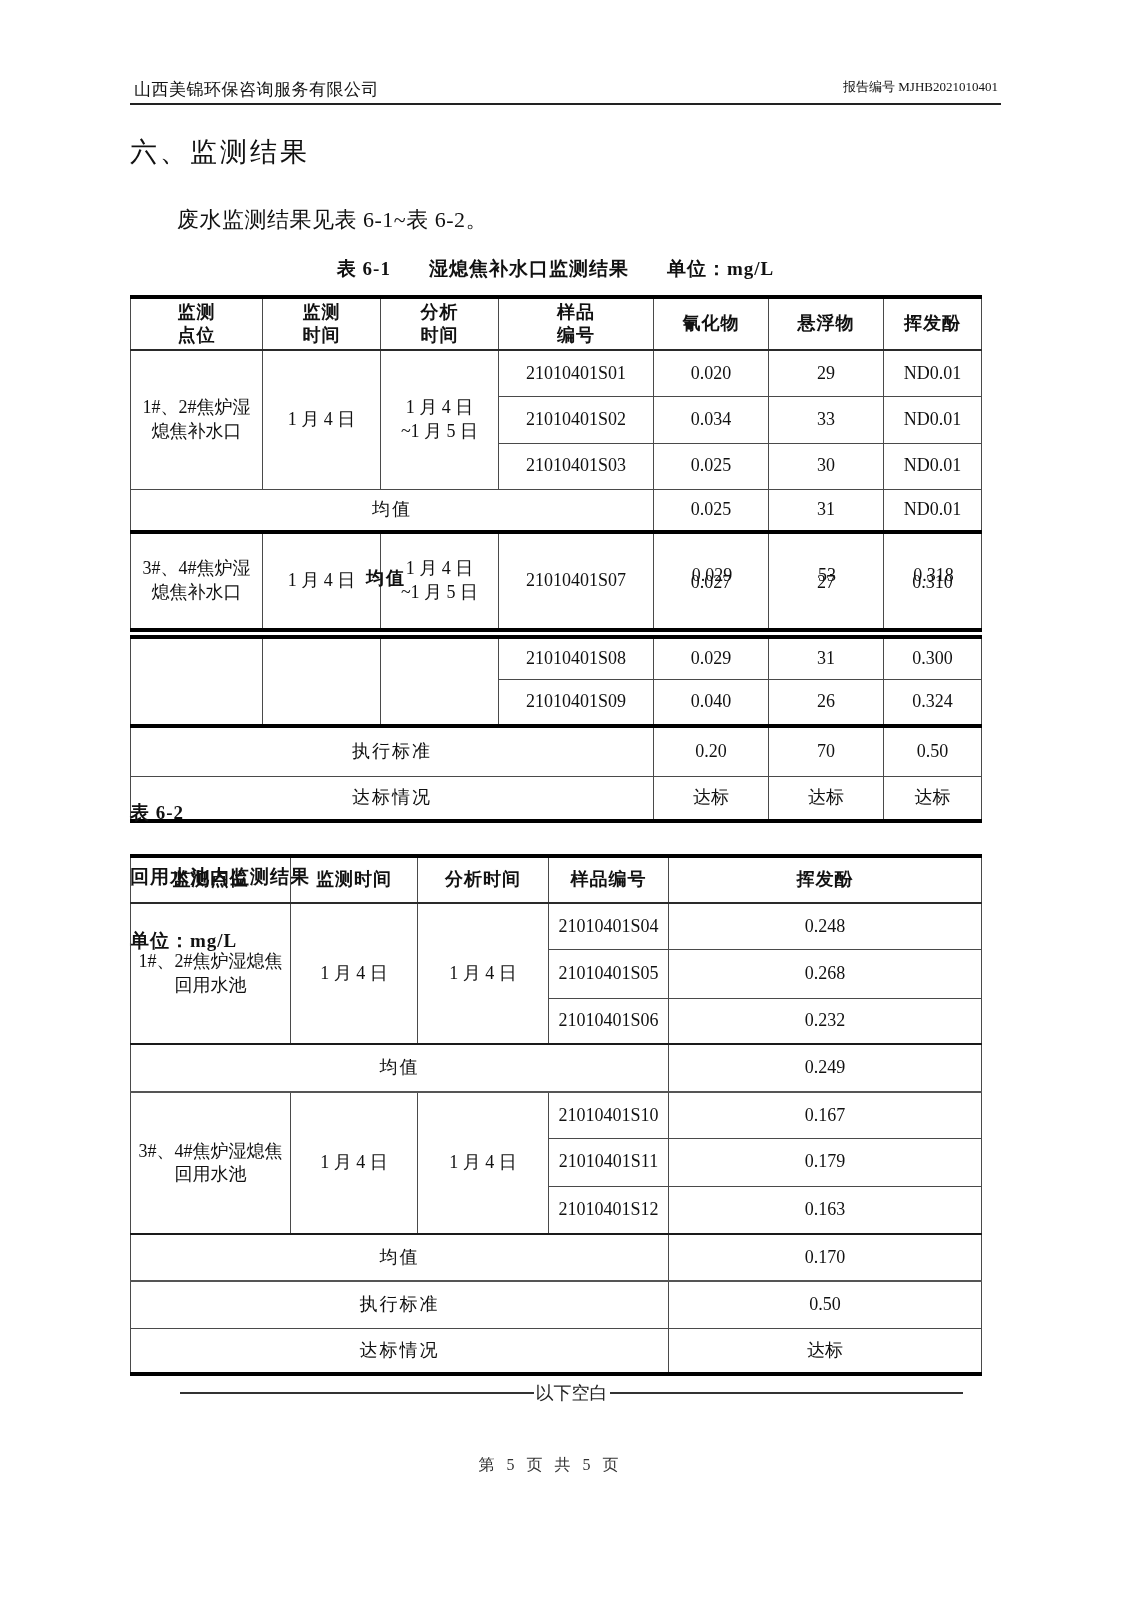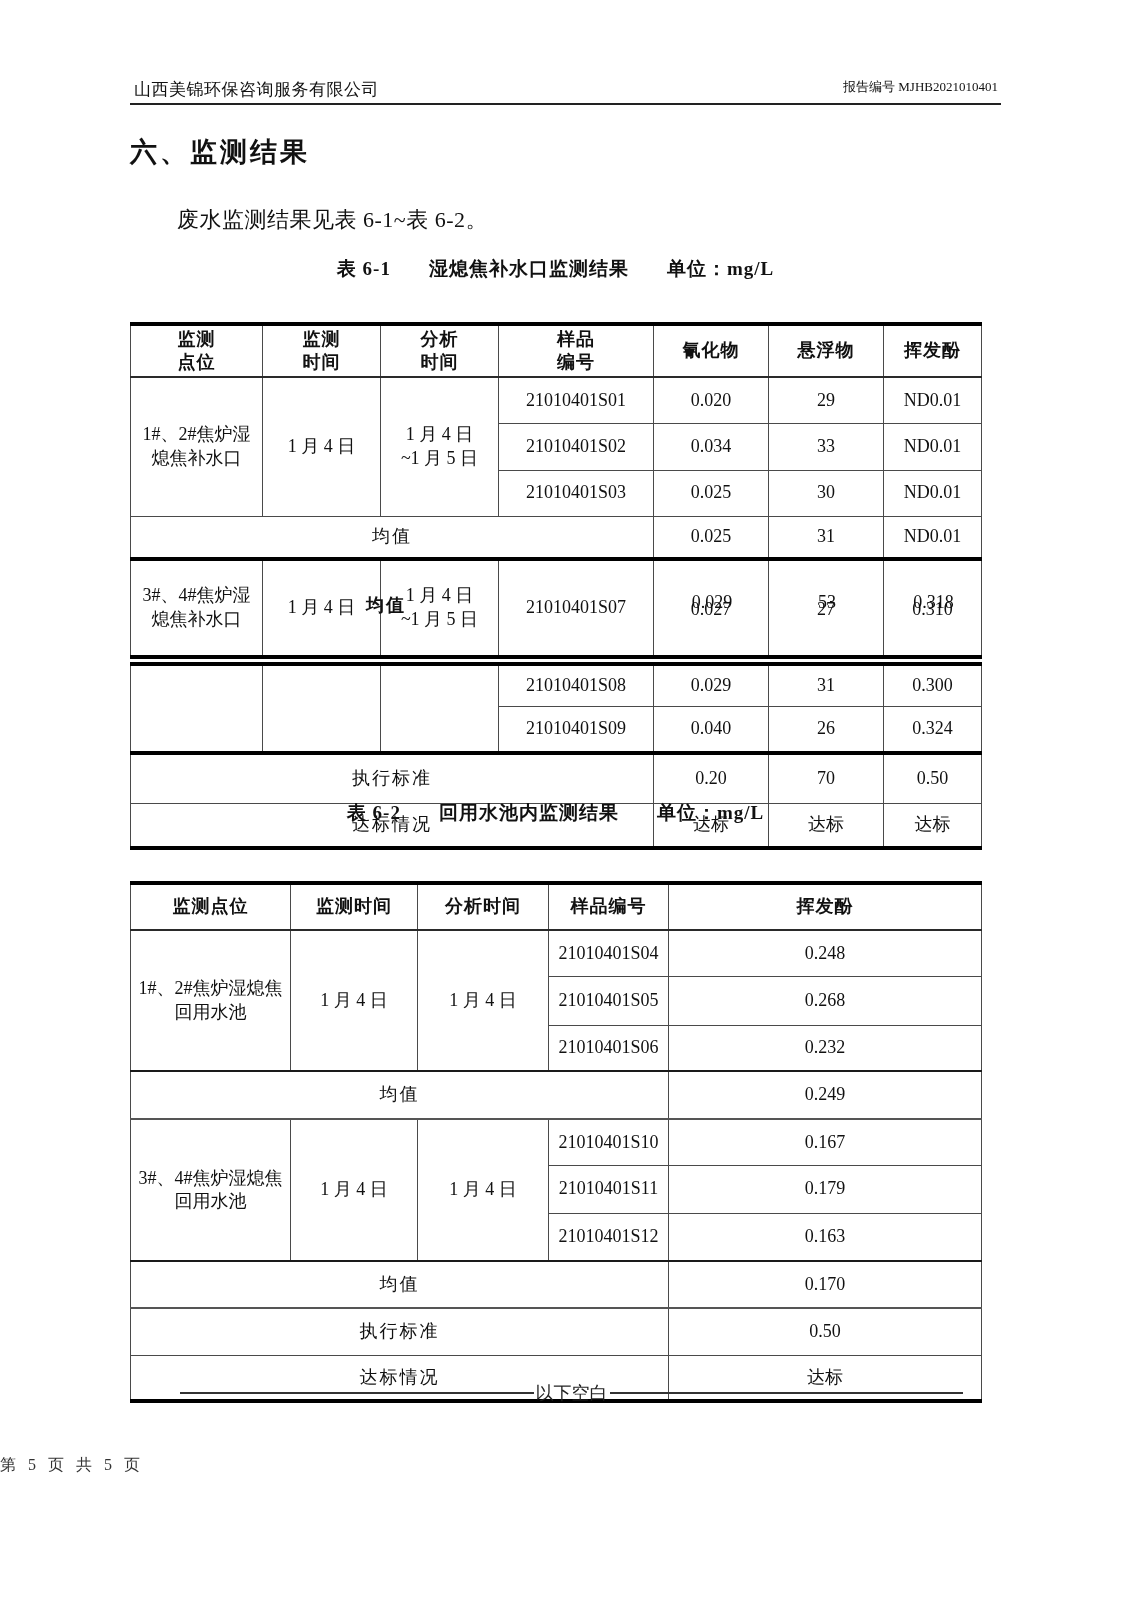--- a/index.html
+++ b/index.html
@@ -5,30 +5,30 @@
   html,body{margin:0;padding:0;background:#ffffff;}
   #page{
     position:relative;width:1131px;height:1600px;background:#ffffff;
     font-family:"Liberation Serif","DejaVu Serif",serif;color:#111;overflow:hidden;
   }
   
   .hdr-left{position:absolute;left:134px;top:78px;font-size:17px;letter-spacing:.5px;}
   .hdr-right{position:absolute;right:133px;top:78px;font-size:13px;}
   .hdr-rule{position:absolute;left:130px;top:103px;width:871px;border-top:2px solid #222;}
   
-  .sec-title{position:absolute;left:130px;top:134px;font-size:27px;font-weight:bold;letter-spacing:3px;
+  .sec-title{position:absolute;left:130px;top:134px;font-size:27px;font-weight:normal;letter-spacing:3px;
              font-family:"Liberation Sans","DejaVu Sans",sans-serif;text-align:center;}
   .intro{position:absolute;left:177px;top:205px;font-size:22px;letter-spacing:.5px;}
   .tbl-caption{position:absolute;left:130px;width:851px;display:flex;justify-content:center;gap:38px;
                font-size:19px;font-weight:bold;letter-spacing:1px;}
-  .cap1{top:256px;} .cap2{top:800px;}
+  .cap1{top:256px;} .cap2{top:800px;flex-direction:column;}
   
   table.t{border-collapse:collapse;table-layout:fixed;position:absolute;left:130px;width:851px;}
   .t1{top:295px;} .t2{top:854px;padding-left:12px;}
-  table.t{border-top:4px solid #000;border-bottom:4px solid #000;margin-top:27px;}
+  table.t{border-top:4px solid #000;border-bottom:4px solid #000;}
   .t th,.t td{border:1px solid #4a4a4a;padding:0;text-align:center;vertical-align:middle;
               font-size:18px;font-weight:normal;line-height:1.3;}
   .t tr.hdr th{font-weight:bold;border-bottom:2px solid #2a2a2a;letter-spacing:1px;}
   .pre{white-space:pre-line;}
   .site{font-size:17px;}
   .lbl{font-weight:bold;letter-spacing:2px;}
   .t1 tr.mean1 td{border-top:1px solid #4a4a4a;}
   .t1 tr.overlap td{border-top:4px solid #000;border-bottom:11px double #000;}
   .t1 tr.stdrow td{border-top:4px solid #000;}
   .t2 tr.meanrow td{border-top:2px solid #1a1a1a;border-bottom:2px solid #555;}
@@ -36,21 +36,21 @@
   .ovl-label{position:absolute;left:-15px;top:50%;transform:translateY(-50%) translateY(-2px);
              font-weight:bold;letter-spacing:2px;white-space:nowrap;}
   .base-val{display:inline-block;transform:translateY(2px);}
   .ovl-val{position:absolute;left:0;width:100%;top:50%;transform:translateY(-50%) translate(1px,-5px);
            text-align:center;}
   
   .blank-divider{position:absolute;left:180px;top:1381px;width:783px;display:flex;align-items:center;
                  font-size:18px;color:#222;}
   .blank-divider .seg{flex:1;border-top:2px solid #333;}
   .blank-divider .txt{padding:0 2px;}
-  .page-footer{position:absolute;left:0;top:1455px;width:1101px;
+  .page-footer{position:absolute;left:0;top:1455px;width:1101px;text-align:center;
                font-size:16px;color:#333;letter-spacing:4px;}
 </style>
 </head>
 <body>
 
 <div id="page">
 
   <div class="hdr-left">山西美锦环保咨询服务有限公司</div>
   <div class="hdr-right">报告编号 MJHB2021010401</div>
   <div class="hdr-rule"></div>

